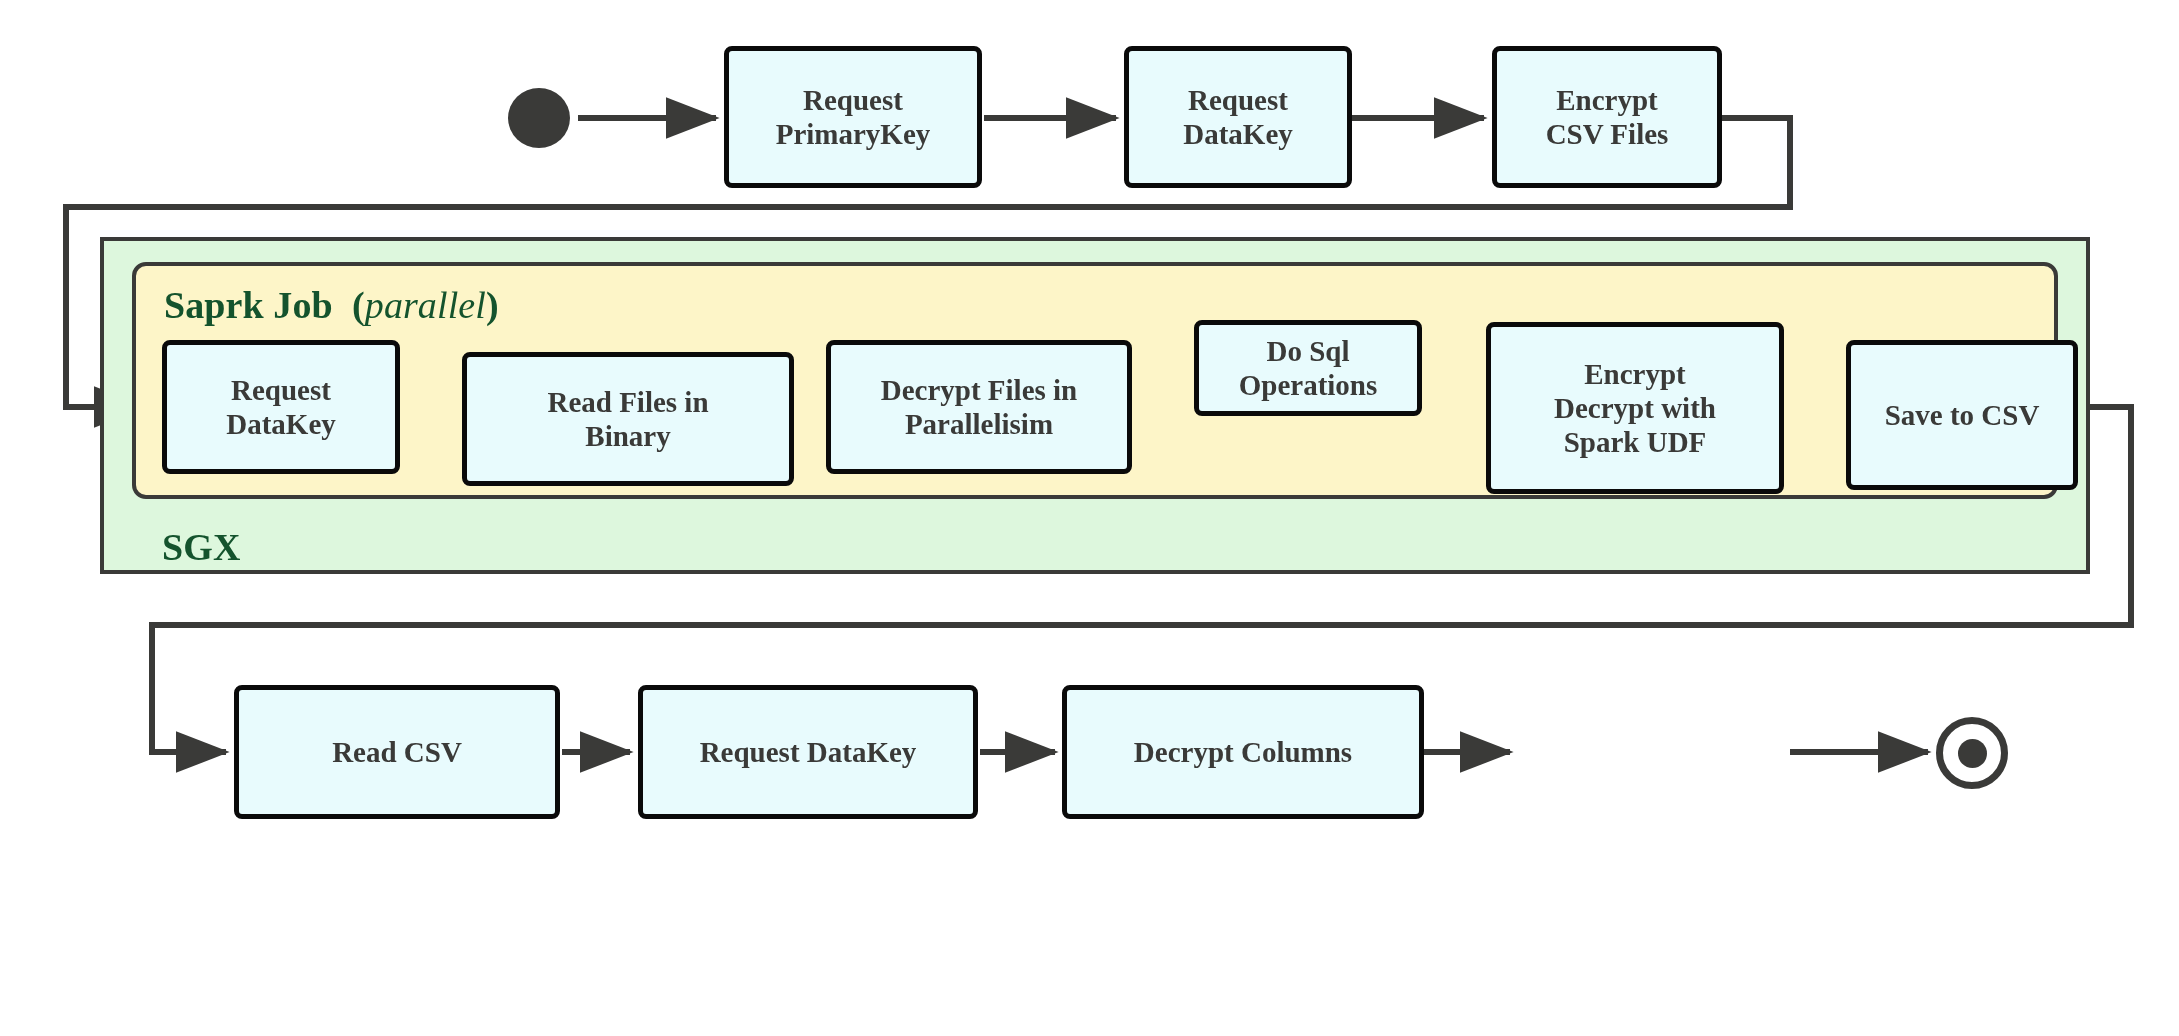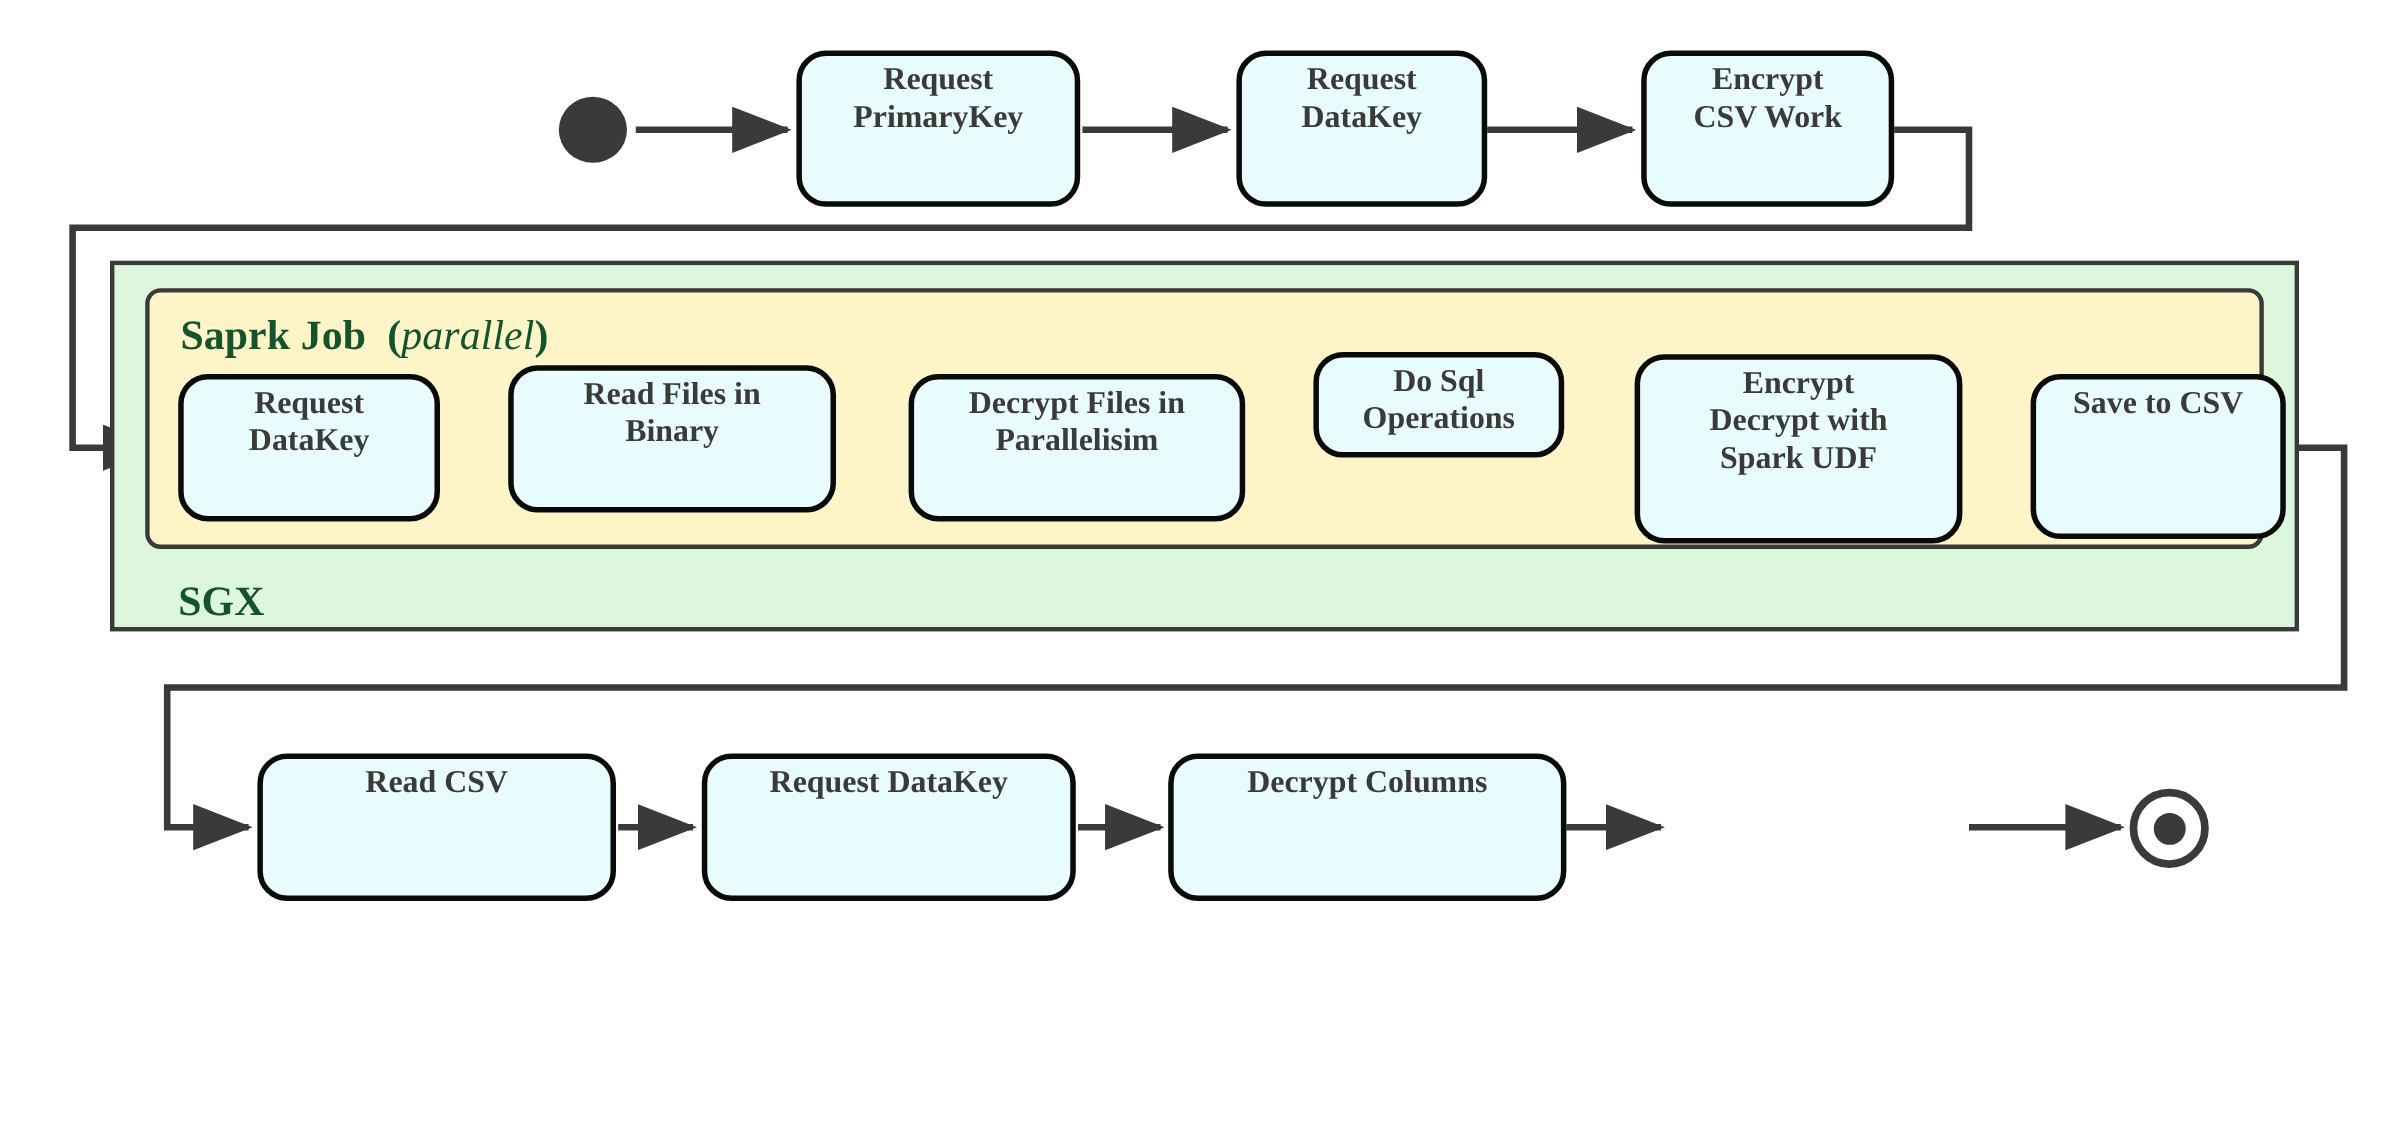--- a/index.html
+++ b/index.html
@@ -52,23 +52,23 @@
   .container-label .ital {
     font-style: italic;
     font-weight: normal;
   }
   
   .node {
     position: absolute;
     box-sizing: border-box;
     background: #e8fbfd;
     border: 5px solid #0a0a0a;
-    border-radius: 27px;
+    border-radius: 8px;
     display: flex;
-    align-items: flex-start;
+    align-items: center;
     justify-content: center;
     text-align: center;
     color: #3a3a38;
     font-weight: bold;
     font-size: 29px;
     line-height: 1.18;
     padding: 4px 8px;
   }
   .node span { display: block; }
   
@@ -166,32 +166,32 @@
   <div class="node" style="left:1124px; top:46px; width:228px; height:142px;">
     <div>
       <span>Request</span>
       <span>DataKey</span>
     </div>
   </div>
 
   <div class="node" style="left:1492px; top:46px; width:230px; height:142px;">
     <div>
       <span>Encrypt</span>
-      <span>CSV Work</span>
+      <span>CSV Files</span>
     </div>
   </div>
 
   <div class="node" style="left:162px; top:340px; width:238px; height:134px;">
     <div>
       <span>Request</span>
       <span>DataKey</span>
     </div>
   </div>
 
-  <div class="node" style="left:462px; top:332px; width:298px; height:134px;">
+  <div class="node" style="left:462px; top:352px; width:332px; height:134px;">
     <div>
       <span>Read Files in</span>
       <span>Binary</span>
     </div>
   </div>
 
   <div class="node" style="left:826px; top:340px; width:306px; height:134px;">
     <div>
       <span>Decrypt Files in</span>
       <span>Parallelisim</span>

